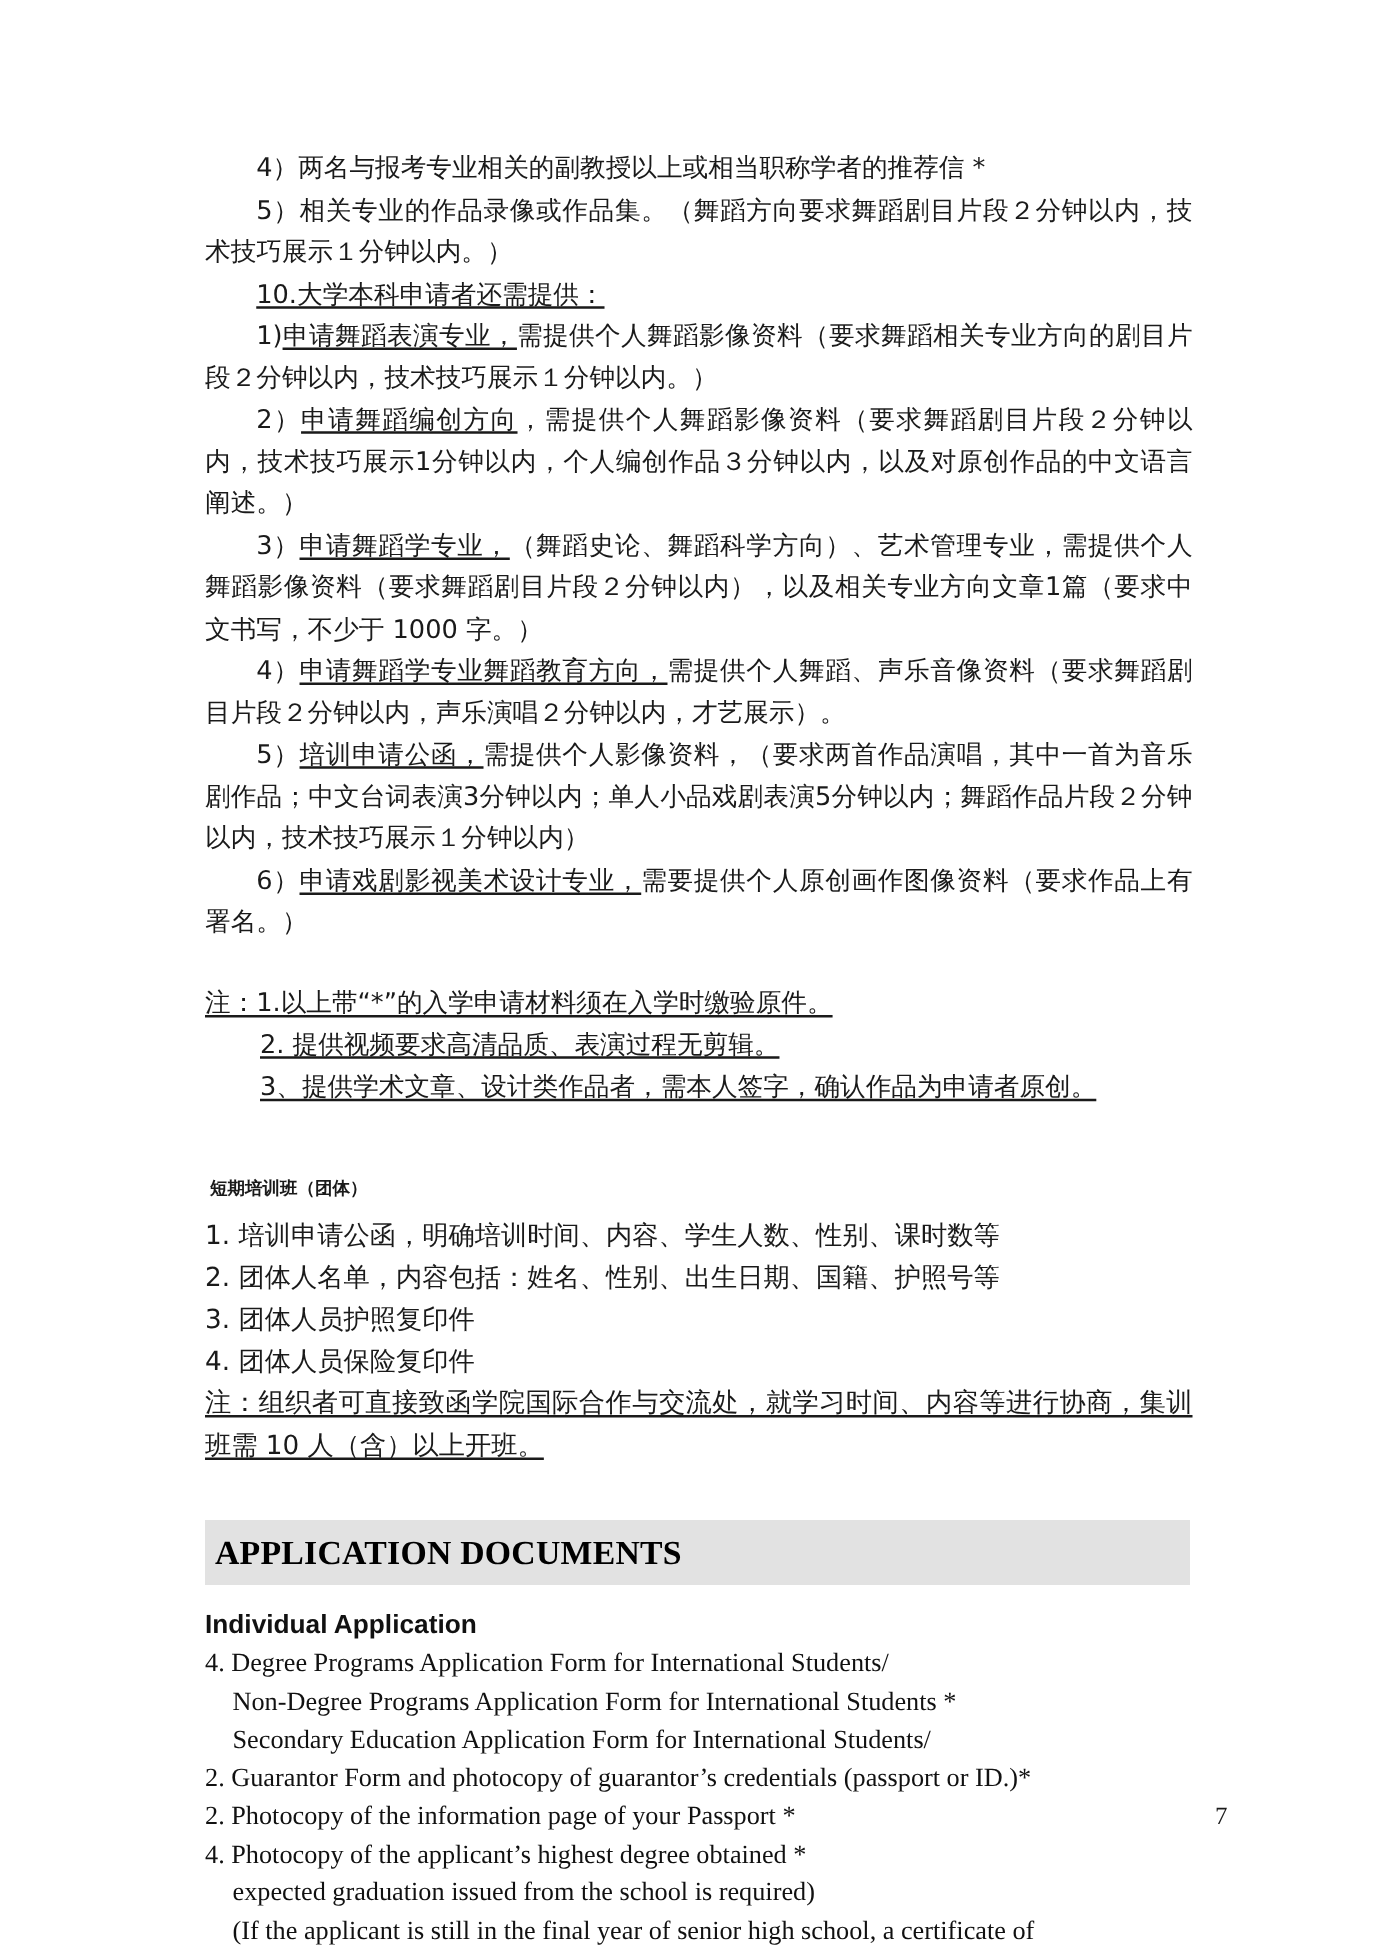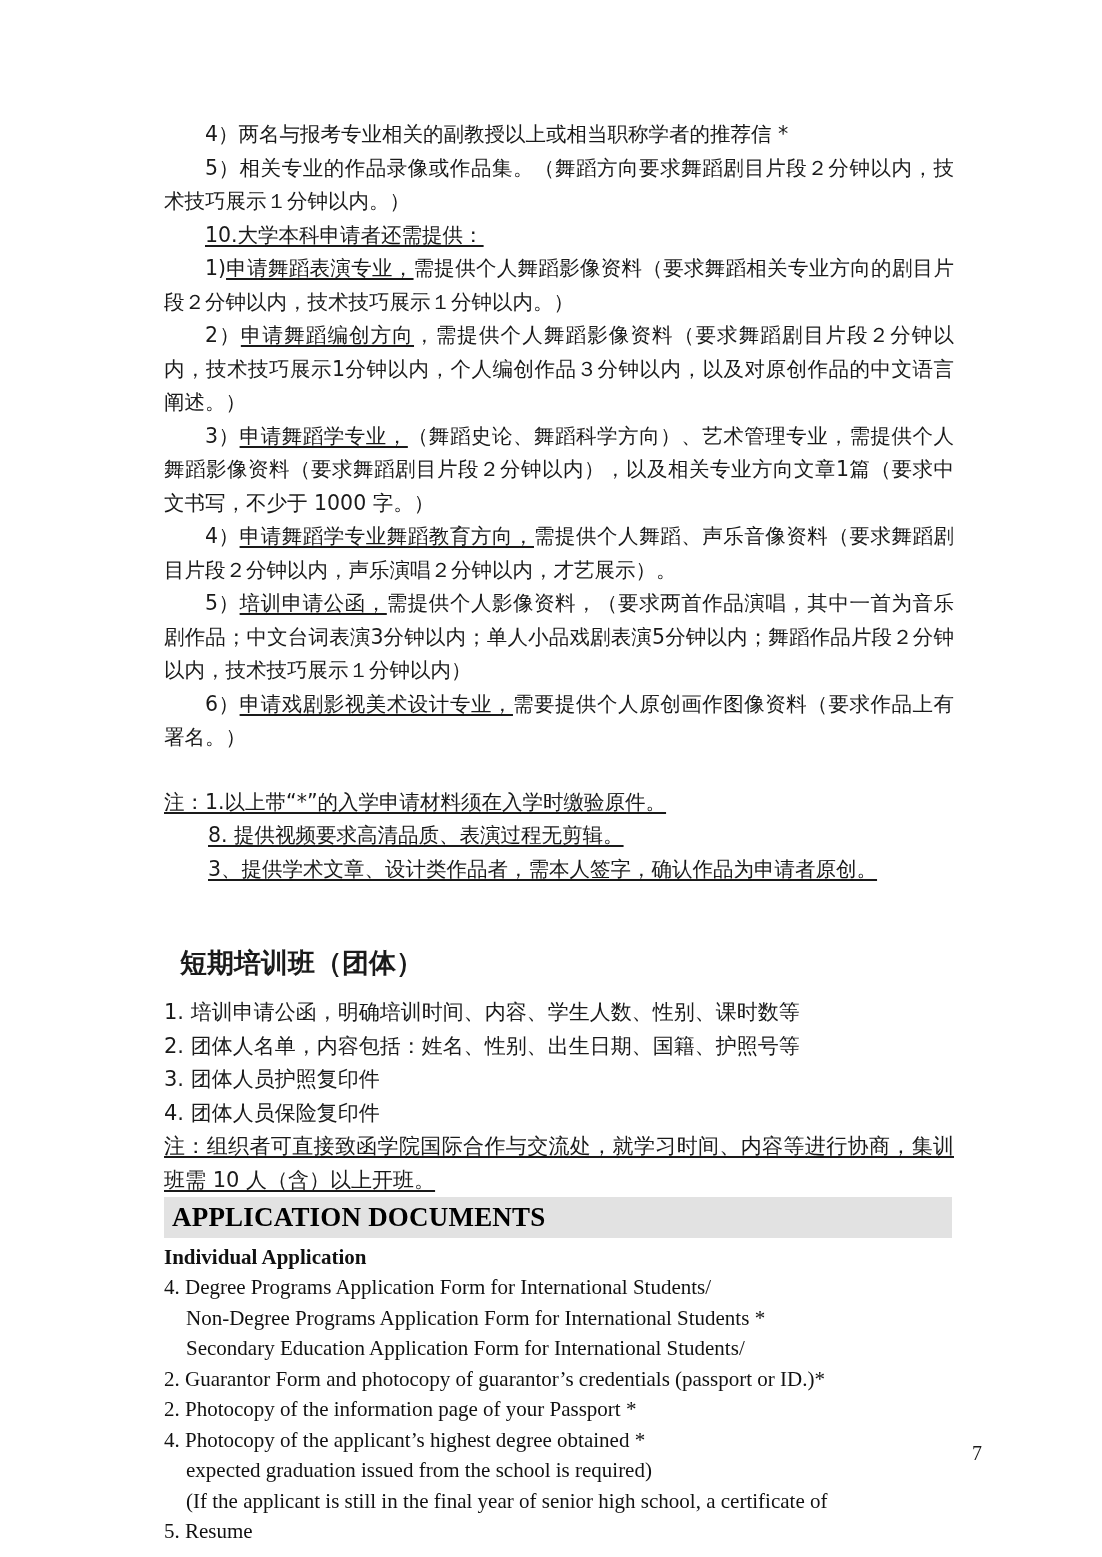--- a/index.html
+++ b/index.html
@@ -72,37 +72,38 @@
     text-underline-offset: 3px;
     text-decoration-thickness: 1.5px;
   }
   .note-ind1 { text-indent: 0; }
   .note-ind2 { text-indent: 44px; }
   .note-ind3 { text-indent: 44px; }
 
   
   .sec-gap { height: 44px; }
   .cn-head {
-    margin: 16px;
-    font-size: 27px;
+    margin: 4px;
+    font-size: 14px;
     line-height: 34px;
     font-weight: bold;
     font-family: "DejaVu Sans", sans-serif;
   }
   .cn-li {
     margin: 0;
     font-size: 21px;
     line-height: 33.5px;
   }
 
   
   .en-banner {
+    margin-top: 43px;
     background: #e2e2e2;
     width: 788px;
-    height: 41px;
+    height: 52px;
     display: flex;
     align-items: center;
     padding-left: 8px;
     box-sizing: border-box;
   }
   .en-banner-text {
     font-family: "Liberation Serif", "DejaVu Serif", serif;
     font-weight: bold;
     font-size: 27px;
     letter-spacing: 0.2px;
@@ -110,25 +111,25 @@
     line-height: 1;
   }
   .en {
     font-family: "Liberation Serif", "DejaVu Serif", serif;
     font-size: 21px;
     line-height: 30.5px;
     color: #111;
   }
   .en-sub {
     margin: 0;
-    padding-top: 4px;
+    padding-top: 17px;
     font-weight: bold;
     font-size: 21px;
     line-height: 30px;
-    font-family: Liberation Serif, serif;
+    font-family: Liberation Sans, sans-serif;
   }
   .en-li {
     margin: 0;
     line-height: 30.5px;
   }
   .en-cont {
     margin: 0;
     line-height: 30.5px;
     padding-left: 22px;
   }
@@ -180,21 +181,21 @@
 
       <p class="cn-p cn-ind">
         <span>6）</span><span class="u">申请戏剧影视美术设计专业，</span><span>需要提供个人原创画作图像资料（要求作品上有署名。）</span>
       </p>
 
       <div class="note-block">
         <p class="cn-p note-line note-ind1">
           <span class="ul">注：1.以上带“*”的入学申请材料须在入学时缴验原件。</span>
         </p>
         <p class="cn-p note-line note-ind2">
-          <span class="ul">8. 提供视频要求高清品质、表演过程无剪辑。</span>
+          <span class="ul">2. 提供视频要求高清品质、表演过程无剪辑。</span>
         </p>
         <p class="cn-p note-line note-ind3">
           <span class="ul">3、提供学术文章、设计类作品者，需本人签字，确认作品为申请者原创。</span>
         </p>
       </div>
     </div>
 
     <div class="sec-gap"></div>
 
     <div class="cn">

